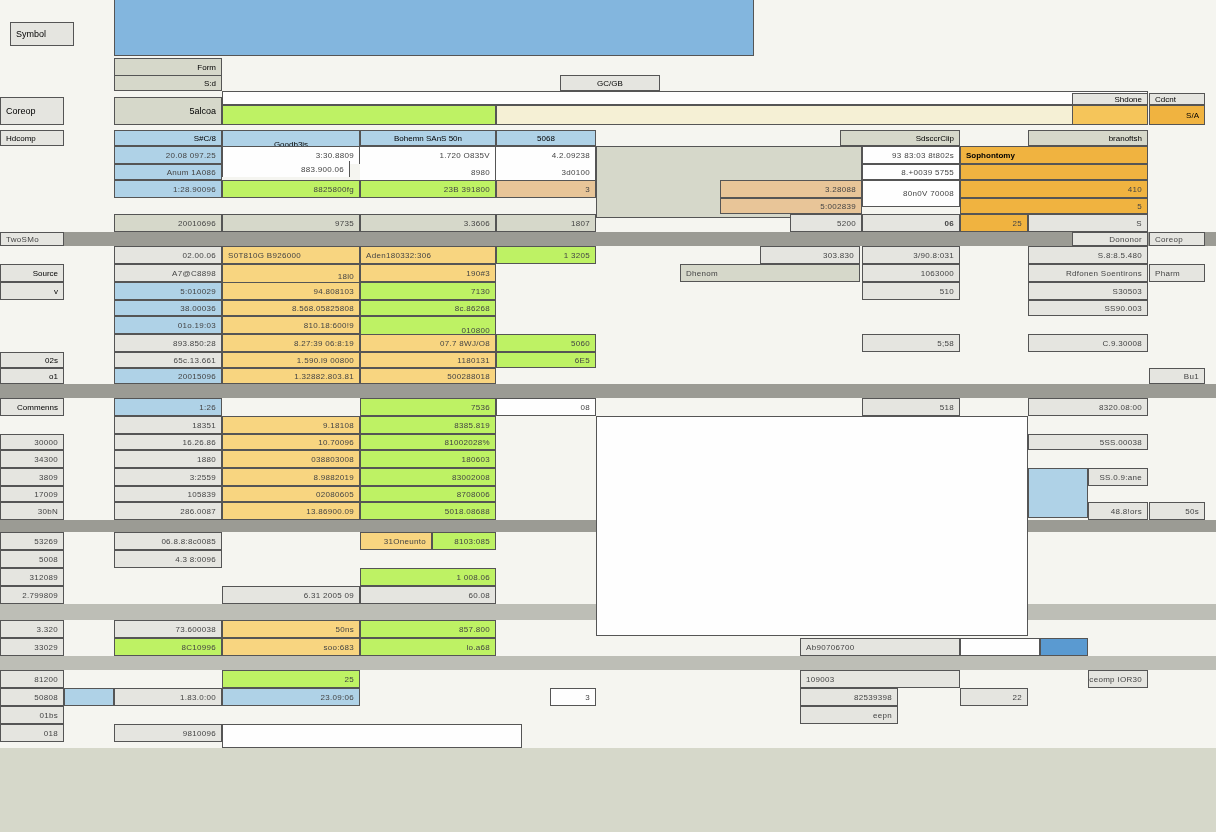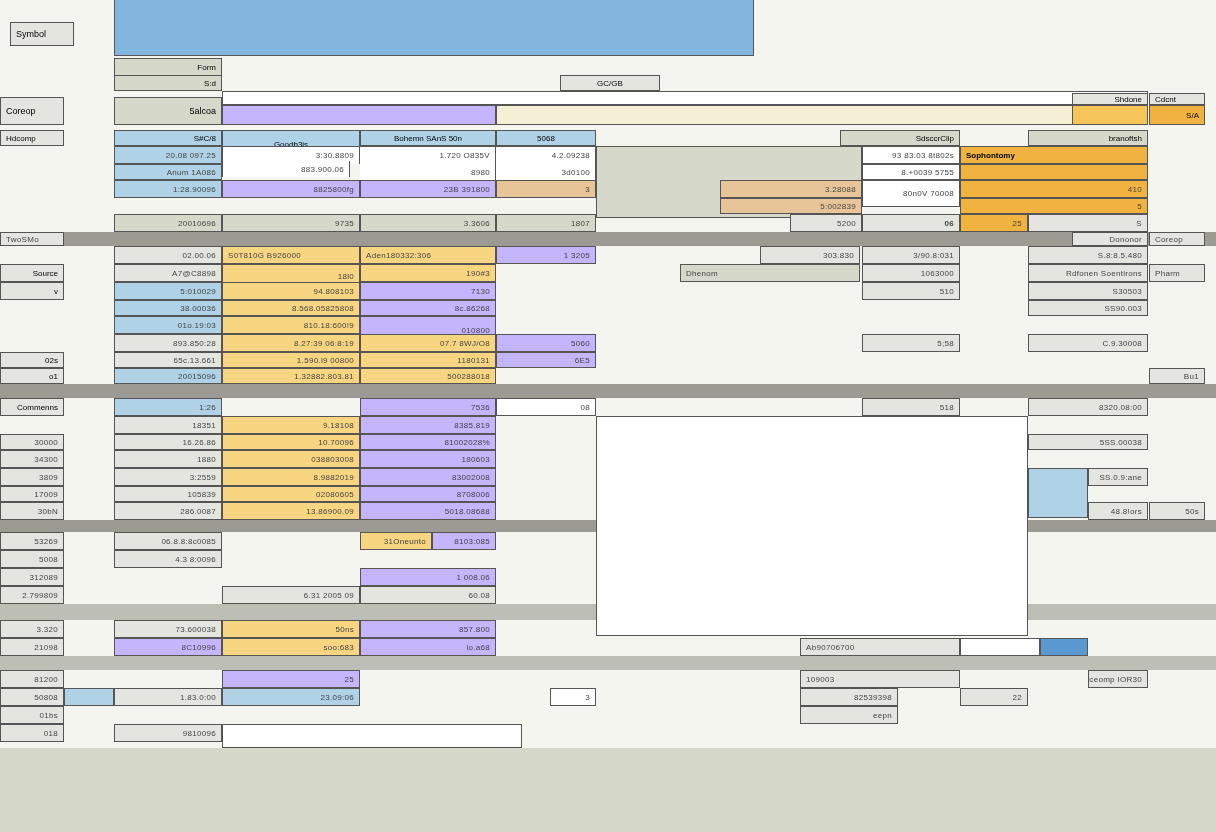--- a/index.html
+++ b/index.html
@@ -9,21 +9,21 @@
   .cell.right { justify-content: flex-end; }
   .cell.center { justify-content: center; }
   
   .gray-a { background: #e5e5e0; }
   .gray-b { background: #d6d8ca; }
   .gray-c { background: #bdbeb6; }
   .gray-dark { background: #9b9b94; }
   .blue-light { background: #afd2e7; }
   .blue-med { background: #83b6de; }
   .blue-dark { background: #5a9ad1; }
-  .yellow-a { background: #c4b5fd; }
+  .yellow-a { background: #bef264; }
   .yellow-b { background: #f8d580; }
   .yellow-c { background: #f5c55a; }
   .orange { background: #f0b340; }
   .peach { background: #e8c598; }
   .white { background: #fefefe; }
   .cream { background: #f5f0d5; }
   
   .blurtext { letter-spacing: 0.3px; filter: blur(0.3px); color: #444; }
   .small { font-size: 8px; }
   .bold { font-weight: 600; }
@@ -209,21 +209,21 @@
 <div class="cell gray-a right small blurtext" style="top:586px;left:222px;width:138px;height:18px;">6.31 2005 09</div>
 <div class="cell gray-a right small blurtext" style="top:586px;left:360px;width:136px;height:18px;">60.08</div>
 
 <div class="cell gray-c" style="top:604px;left:0;width:1216px;height:16px;border:none;"></div>
 
 <div class="cell gray-a right small blurtext" style="top:620px;left:0;width:64px;height:18px;">3.320</div>
 <div class="cell gray-a right small blurtext" style="top:620px;left:114px;width:108px;height:18px;">73.600038</div>
 <div class="cell yellow-b right small blurtext" style="top:620px;left:222px;width:138px;height:18px;">50ns</div>
 <div class="cell yellow-a right small blurtext" style="top:620px;left:360px;width:136px;height:18px;">857.800</div>
 
-<div class="cell gray-a right small blurtext" style="top:638px;left:0;width:64px;height:18px;">21098</div>
+<div class="cell gray-a right small blurtext" style="top:638px;left:0;width:64px;height:18px;">33029</div>
 <div class="cell yellow-a right small blurtext" style="top:638px;left:114px;width:108px;height:18px;">8C10996</div>
 <div class="cell yellow-b right small blurtext" style="top:638px;left:222px;width:138px;height:18px;">soo:683</div>
 <div class="cell yellow-a right small blurtext" style="top:638px;left:360px;width:136px;height:18px;">lo.a68</div>
 <div class="cell gray-a small blurtext" style="top:638px;left:800px;width:160px;height:18px;">Ab90706700</div>
 <div class="cell white" style="top:638px;left:960px;width:80px;height:18px;"></div>
 <div class="cell blue-dark" style="top:638px;left:1040px;width:48px;height:18px;"></div>
 
 <div class="cell gray-c" style="top:656px;left:0;width:1216px;height:14px;border:none;"></div>
 
 <div class="cell gray-a right small blurtext" style="top:670px;left:0;width:64px;height:18px;">81200</div>

